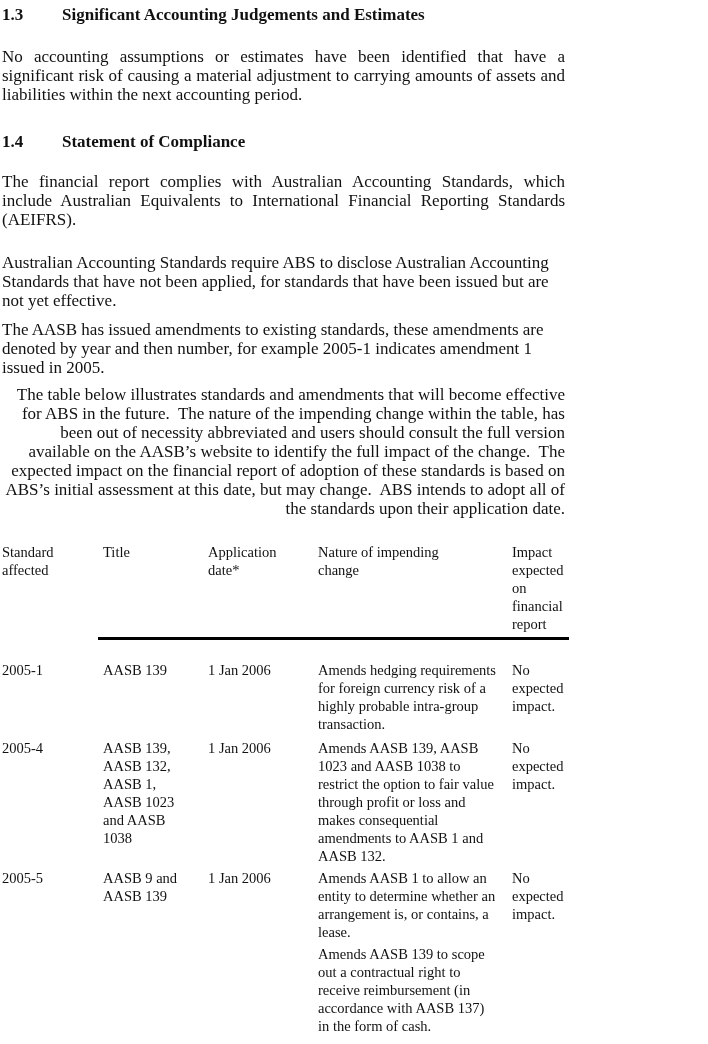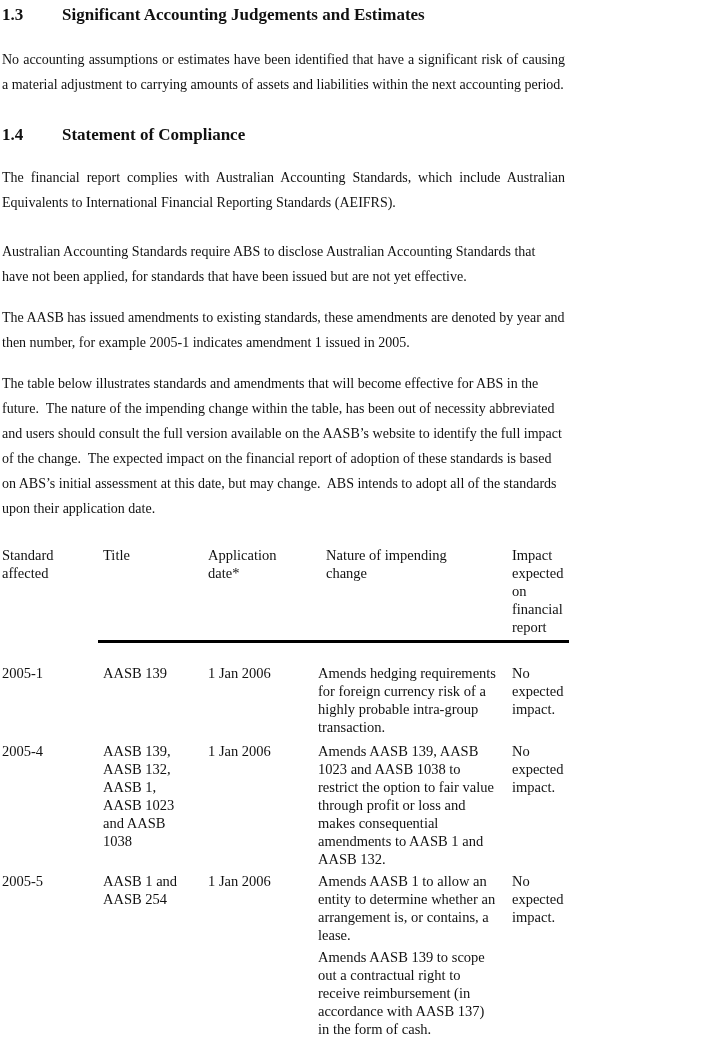--- a/index.html
+++ b/index.html
@@ -21,30 +21,30 @@
     font-size: 17px;
     line-height: 23.5px;
     font-weight: bold;
   }
   .heading .hnum {
     display: inline-block;
     width: 60px;
   }
   .h14 { margin-top: 26px; }
   p.body {
-    font-size: 14px;
-    line-height: 25px;
+    font-size: 17px;
+    line-height: 19px;
     white-space: pre-wrap;
   }
   p.justify { text-align: justify; }
   .p1 { margin-top: 20px; }
   .p2 { margin-top: 19px; }
   .p3 { margin-top: 24px; }
-  .p4 { margin-top: 16px; }
-  .p5 { margin-top: 16px; }
+  .p4 { margin-top: 10px; }
+  .p5 { margin-top: 8px; text-align: right; }
 
   .stable {
     margin-top: 25px;
     font-size: 14.5px;
     line-height: 18px;
   }
   .thead {
     position: relative;
     display: grid;
     grid-template-columns: 101px 105px 110px 194px 1fr;
@@ -63,21 +63,21 @@
     grid-template-columns: 101px 105px 110px 194px 1fr;
   }
   .row1 { margin-top: 21px; }
   .row2 { margin-top: 6px; }
   .row3 { margin-top: 4px; }
   .cell { padding-right: 10px; }
   .cell-standard { padding-right: 12px; }
   .cell-date { padding-right: 20px; }
   .cell-nature { padding-right: 14px; }
   .cell-nature p + p { margin-top: 4px; }
-  .hc-nature { padding-right: 56px; margin-left: 8px; }
+  .hc-nature { padding-right: 56px; }
   .hc-impact { padding-right: 40px; }
 </style>
 </head>
 <body>
 
 <div class="doc">
 
   <div class="heading">
     <span class="hnum">1.3</span><span class="htext">Significant Accounting Judgements and Estimates</span>
   </div>
@@ -119,21 +119,21 @@
       <div class="cell cell-standard">AASB 139, AASB 132, AASB 1, AASB 1023 and AASB 1038</div>
       <div class="cell cell-date">1 Jan 2006</div>
       <div class="cell cell-nature">
         <p>Amends AASB 139, AASB 1023 and AASB 1038 to restrict the option to fair value through profit or loss and makes consequential amendments to AASB 1 and AASB 132.</p>
       </div>
       <div class="cell">No expected impact.</div>
     </div>
 
     <div class="trow row3">
       <div class="cell">2005-5</div>
-      <div class="cell cell-standard">AASB 1 and AASB 254</div>
+      <div class="cell cell-standard">AASB 9 and AASB 139</div>
       <div class="cell cell-date">1 Jan 2006</div>
       <div class="cell cell-nature">
         <p>Amends AASB 1 to allow an entity to determine whether an arrangement is, or contains, a lease.</p>
         <p>Amends AASB 139 to scope out a contractual right to receive reimbursement (in accordance with AASB 137) in the form of cash.</p>
       </div>
       <div class="cell">No expected impact.</div>
     </div>
 
   </div>
 

